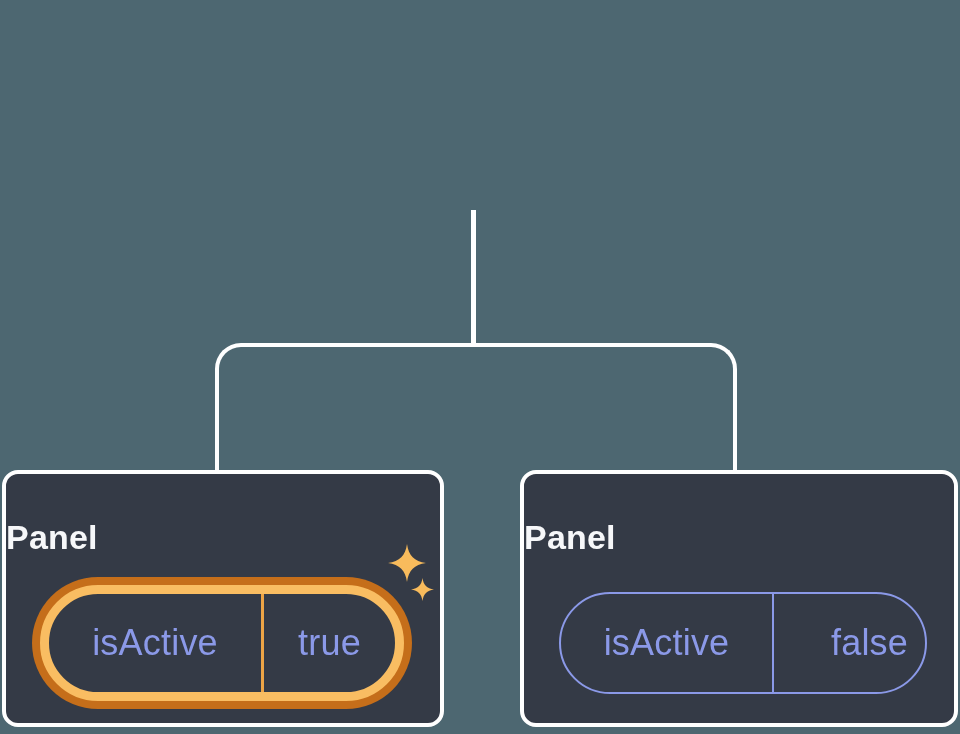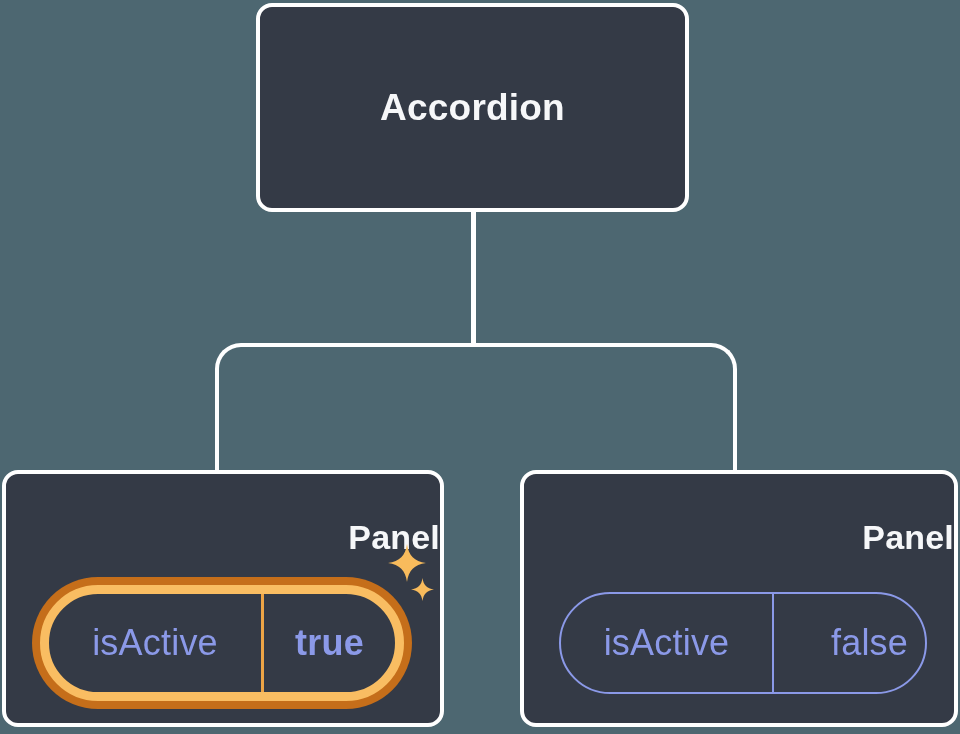--- a/index.html
+++ b/index.html
@@ -29,21 +29,21 @@
     left:256px;top:3px;width:433px;height:209px;
     display:flex;align-items:center;justify-content:center;
   }
   .accordion-node .node-label{
     color:var(--text-color);font-size:37px;font-weight:bold;letter-spacing:.2px;
   }
   .panel-node{width:442px;height:257px;top:470px;}
   .panel-left{left:2px;}
   .panel-right{left:520px;width:438px;}
   .panel-title{
-    position:absolute;left:0;right:0;top:44px;text-align:right;
+    position:absolute;left:0;right:0;top:44px;text-align:left;
     color:var(--text-color);font-size:34px;font-weight:bold;letter-spacing:.2px;
   }
   
   .stem{
     position:absolute;left:471px;top:210px;width:5px;height:135px;
     background:var(--line-color);
   }
   .branch{
     position:absolute;left:215px;top:343px;width:522px;height:127px;
     border-top:4px solid var(--line-color);
@@ -65,42 +65,39 @@
   .pill-inactive{
     left:35px;top:118px;width:368px;height:102px;
     border:2px solid var(--purple);
     background:var(--node-fill);
   }
   .pill-cell{
     height:100%;display:flex;align-items:center;justify-content:center;
     color:var(--purple);font-size:36px;letter-spacing:.2px;
   }
   .pill-active .cell-name{width:212px;}
-  .pill-active .cell-value{flex:1;font-weight:bold;margin-top:24px;}
+  .pill-active .cell-value{flex:1;font-weight:normal;margin-top:24px;}
   .pill-inactive .cell-name{width:211px;}
   .pill-inactive .cell-value{flex:1;margin-left:40px;}
   .pill-divider{width:3px;height:100%;background:var(--divider-orange);flex:none;}
   .pill-inactive .pill-divider{width:2px;background:var(--purple);}
   
   .sparkle{position:absolute;}
   .sparkle-large{left:388px;top:544px;width:38px;height:38px;}
   .sparkle-small{left:411px;top:578px;width:23px;height:23px;}
   .sparkle svg{display:block;width:100%;height:100%;fill:var(--sparkle);}
 </style>
 </head>
 <body>
 
 <div class="stage">
 
   <div class="stem"></div>
   <div class="branch"></div>
 
-  <div class="node accordion-node">
-    <span class="node-label">Accordion</span>
-  </div>
 
   <div class="node panel-node panel-left">
     <div class="panel-title">Panel</div>
     <div class="pill pill-active">
       <div class="pill-cell cell-name">isActive</div>
       <div class="pill-divider"></div>
       <div class="pill-cell cell-value">true</div>
     </div>
   </div>
 

